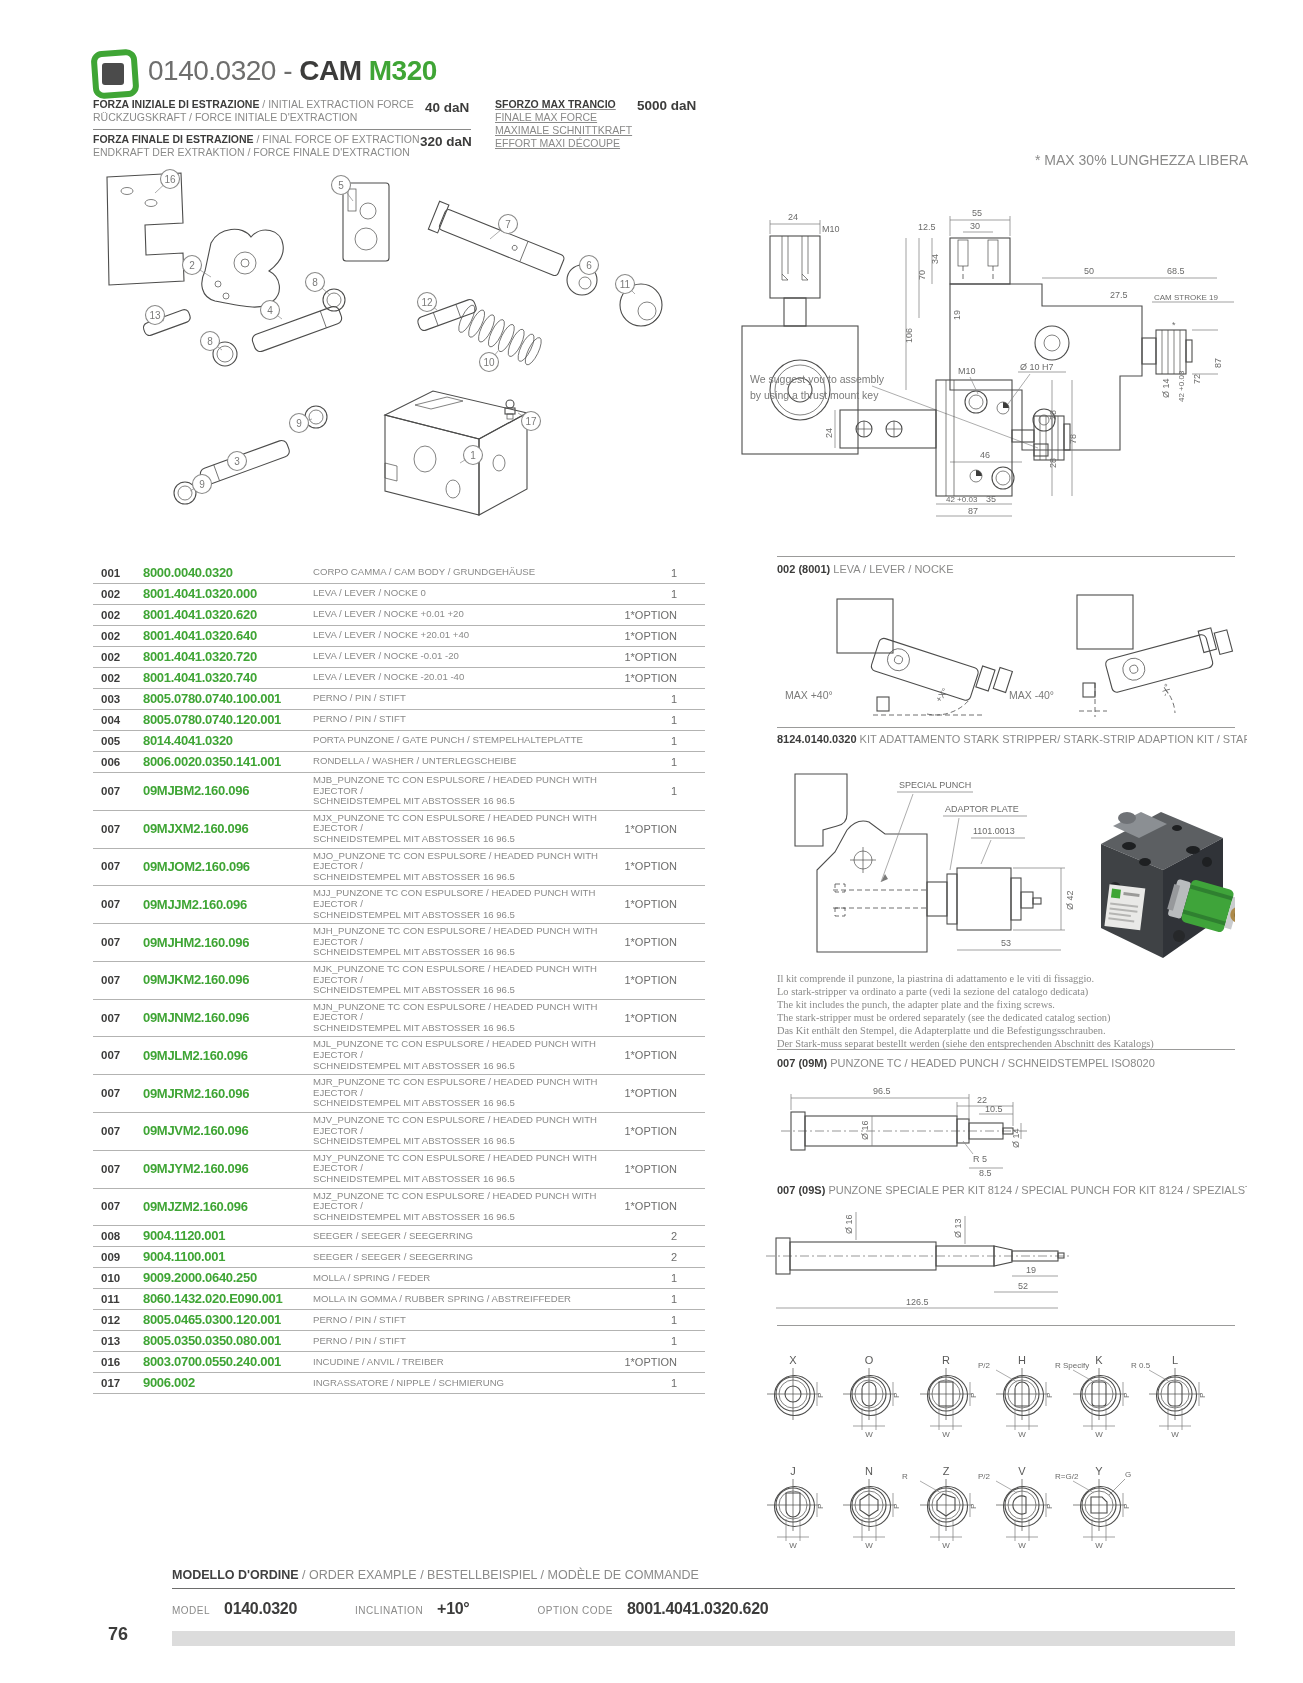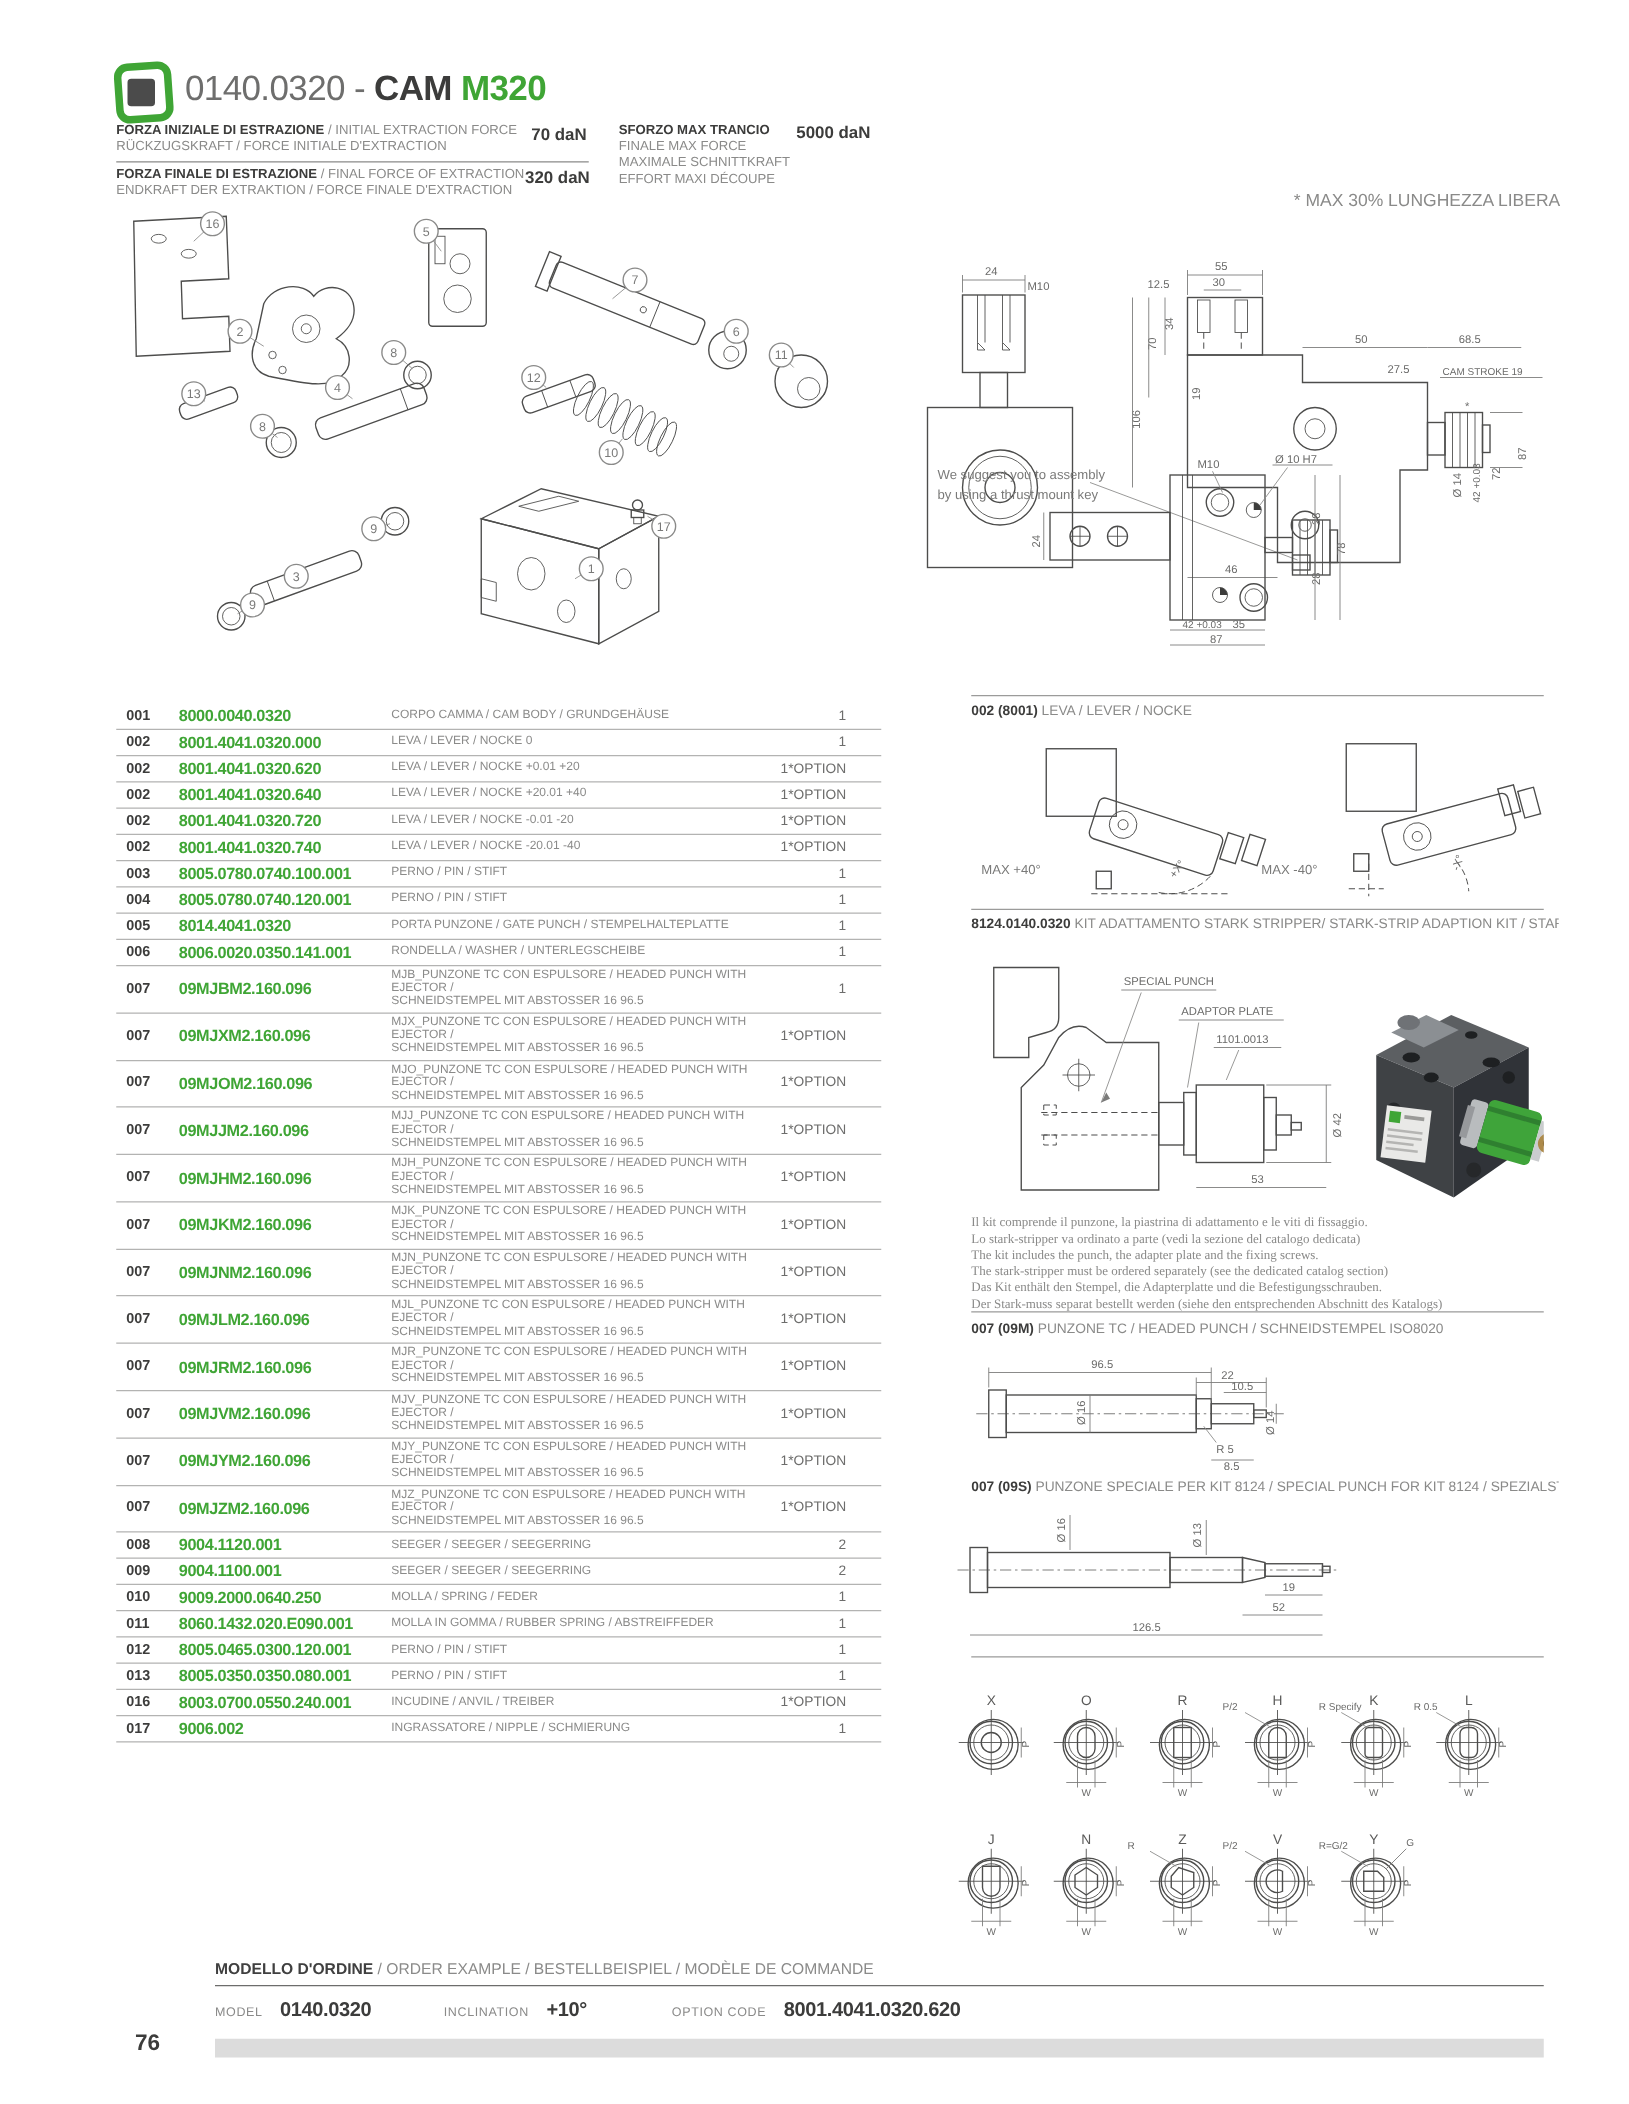--- a/index.html
+++ b/index.html
@@ -76,29 +76,29 @@
   <div class="title">
     <span class="t1">0140.0320 -</span>
     <span class="t2">CAM</span>
     <span class="t3">M320</span>
   </div>
 
   <div class="spec" style="left:93px;top:98px;width:330px;">
     <b>FORZA INIZIALE DI ESTRAZIONE</b><span> / INITIAL EXTRACTION FORCE</span><br>
     <span>RÜCKZUGSKRAFT / FORCE INITIALE D'EXTRACTION</span>
   </div>
-  <div class="specval" style="position:absolute;left:425px;top:100px;">70 daN</div>
+  <div class="specval" style="position:absolute;left:425px;top:100px;">40 daN</div>
   <div class="specline" style="left:93px;top:129px;width:378px;"></div>
   <div class="spec" style="left:93px;top:133px;width:330px;">
     <b>FORZA FINALE DI ESTRAZIONE</b><span> / FINAL FORCE OF EXTRACTION</span><br>
     <span>ENDKRAFT DER EXTRAKTION / FORCE FINALE D'EXTRACTION</span>
   </div>
   <div class="specval" style="position:absolute;left:420px;top:134px;">320 daN</div>
 
-  <div class="spec" style="left:495px;top:98px;width:150px;">
+  <div class="spec" style="left:495px;top:98px;width:150px;text-decoration:underline;">
     <b>SFORZO MAX TRANCIO</b><br>
     <span>FINALE MAX FORCE</span><br>
     <span>MAXIMALE SCHNITTKRAFT</span><br>
     <span>EFFORT MAXI DÉCOUPE</span>
   </div>
   <div class="specval" style="position:absolute;left:637px;top:98px;">5000 daN</div>
 
   <div class="spec" style="left:1035px;top:154px;color:#8a8a89;font-size:14px;">* MAX 30% LUNGHEZZA LIBERA</div>
 
   <svg class="abs" style="left:85px;top:163px;" width="600" height="360" viewBox="0 0 600 360">

